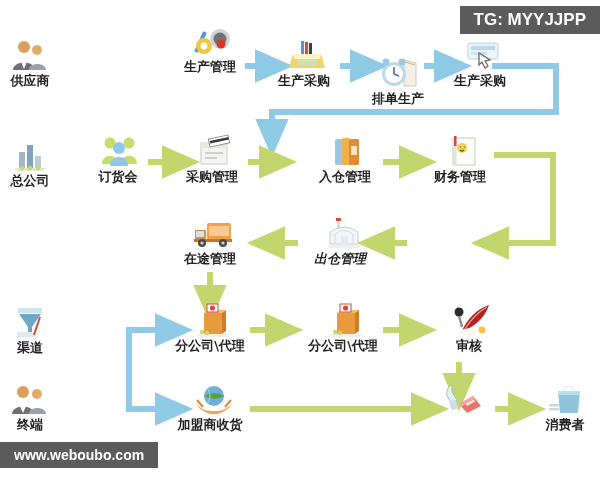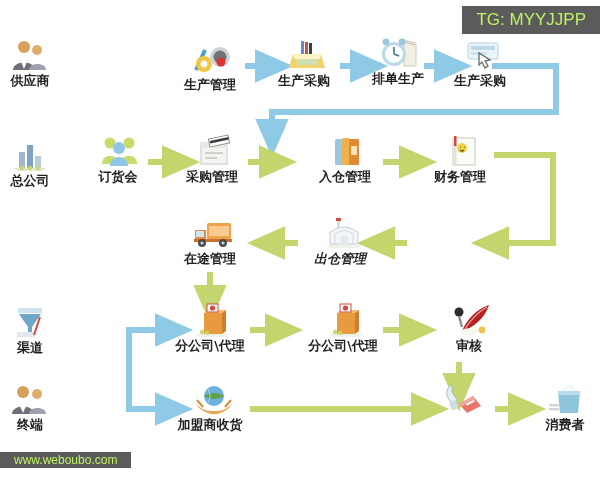--- a/index.html
+++ b/index.html
@@ -39,27 +39,27 @@
   .node.lane{width:70px;margin-left:-35px;}
   .node.lane .cap{font-size:13px;}
 
   
   .ico svg{display:block;margin:0 auto;}
 
   
   .chip{
     position:absolute;z-index:6;
     background:#5b5b5b;
-    color:#bef264;
+    color:#ffffff;
     font-family:"Liberation Sans",sans-serif;
-    font-weight:400;
+    font-weight:700;
     display:flex;align-items:center;justify-content:center;
   }
   #tg-chip{right:0;top:6px;height:28px;padding:0 14px;font-size:17px;}
-  #wm-chip{left:0;bottom:12px;height:16px;padding:0 14px;font-size:12px;}
+  #wm-chip{left:0;bottom:12px;height:26px;padding:0 14px;font-size:14px;}
 </style>
 </head>
 <body>
 
 <div id="stage">
 
   <svg id="wires" viewBox="0 0 600 480">
     <defs>
       <marker id="ag" markerWidth="7" markerHeight="7" refX="2.2" refY="3.1" orient="auto">
         <path d="M0,0.3 L6.4,3.1 L0,5.9 Z" fill="#c3d66e"></path>
@@ -151,21 +151,21 @@
         <ellipse cx="13" cy="10" rx="6" ry="6" fill="#d9a05b"></ellipse>
         <path d="M2,32 C2,22 24,22 24,32 Z" fill="#6f6f7a"></path>
         <path d="M9,22 L13,31 L17,22 Z" fill="#fff"></path>
         <ellipse cx="27" cy="12" rx="5" ry="5" fill="#e0ad68"></ellipse>
         <path d="M19,32 C19,24 36,24 36,32 Z" fill="#9aa3ad"></path>
       </svg>
     </span>
     <span class="cap">终端</span>
   </div>
 
-  <div class="node" style="left:210px;top:42px;">
+  <div class="node" style="left:210px;top:24px;">
     <span class="ico">
       <svg width="46" height="34" viewBox="0 0 46 34">
         <path d="M6,28 L15,8" stroke="#4a9bd4" stroke-width="4" fill="none"></path>
         <path d="M14,22 m-8,0 a8,8 0 1,0 16,0 a8,8 0 1,0 -16,0" fill="#f2c544"></path>
         <circle cx="14" cy="22" r="3.4" fill="#fff"></circle>
         <circle cx="30" cy="15" r="10" fill="#cfd4d8"></circle>
         <circle cx="30" cy="15" r="6.5" fill="#6f7479"></circle>
         <circle cx="31" cy="20" r="4.5" fill="#d9352b"></circle>
       </svg>
     </span>
@@ -179,21 +179,21 @@
         <rect x="21" y="4" width="3" height="12" fill="#d44b3c"></rect>
         <rect x="25" y="5" width="3" height="11" fill="#3f3f3f"></rect>
         <polygon points="9,16 37,16 41,30 5,30" fill="#f0d36a"></polygon>
         <polygon points="9,16 37,16 36,21 10,21" fill="#fdf3c4"></polygon>
         <rect x="13" y="21" width="20" height="6" fill="#cfe0b4"></rect>
       </svg>
     </span>
     <span class="cap">生产采购</span>
   </div>
 
-  <div class="node" style="left:398px;top:36px;">
+  <div class="node" style="left:398px;top:56px;">
     <span class="ico">
       <svg width="46" height="34" viewBox="0 0 46 34">
         <polygon points="26,4 38,7 38,30 26,30" fill="#f3efe2" stroke="#cfcabc"></polygon>
         <path d="M27,6 L37,9" stroke="#b9b2a1" stroke-width="1"></path>
         <circle cx="16" cy="18" r="12" fill="#bcd9ea"></circle>
         <circle cx="16" cy="18" r="9" fill="#fbfdfe"></circle>
         <path d="M16,18 L16,11 M16,18 L21,20" stroke="#4a6f86" stroke-width="1.6" fill="none"></path>
         <circle cx="8" cy="6" r="3.4" fill="#9cc7de"></circle>
         <circle cx="24" cy="6" r="3.4" fill="#9cc7de"></circle>
       </svg>

